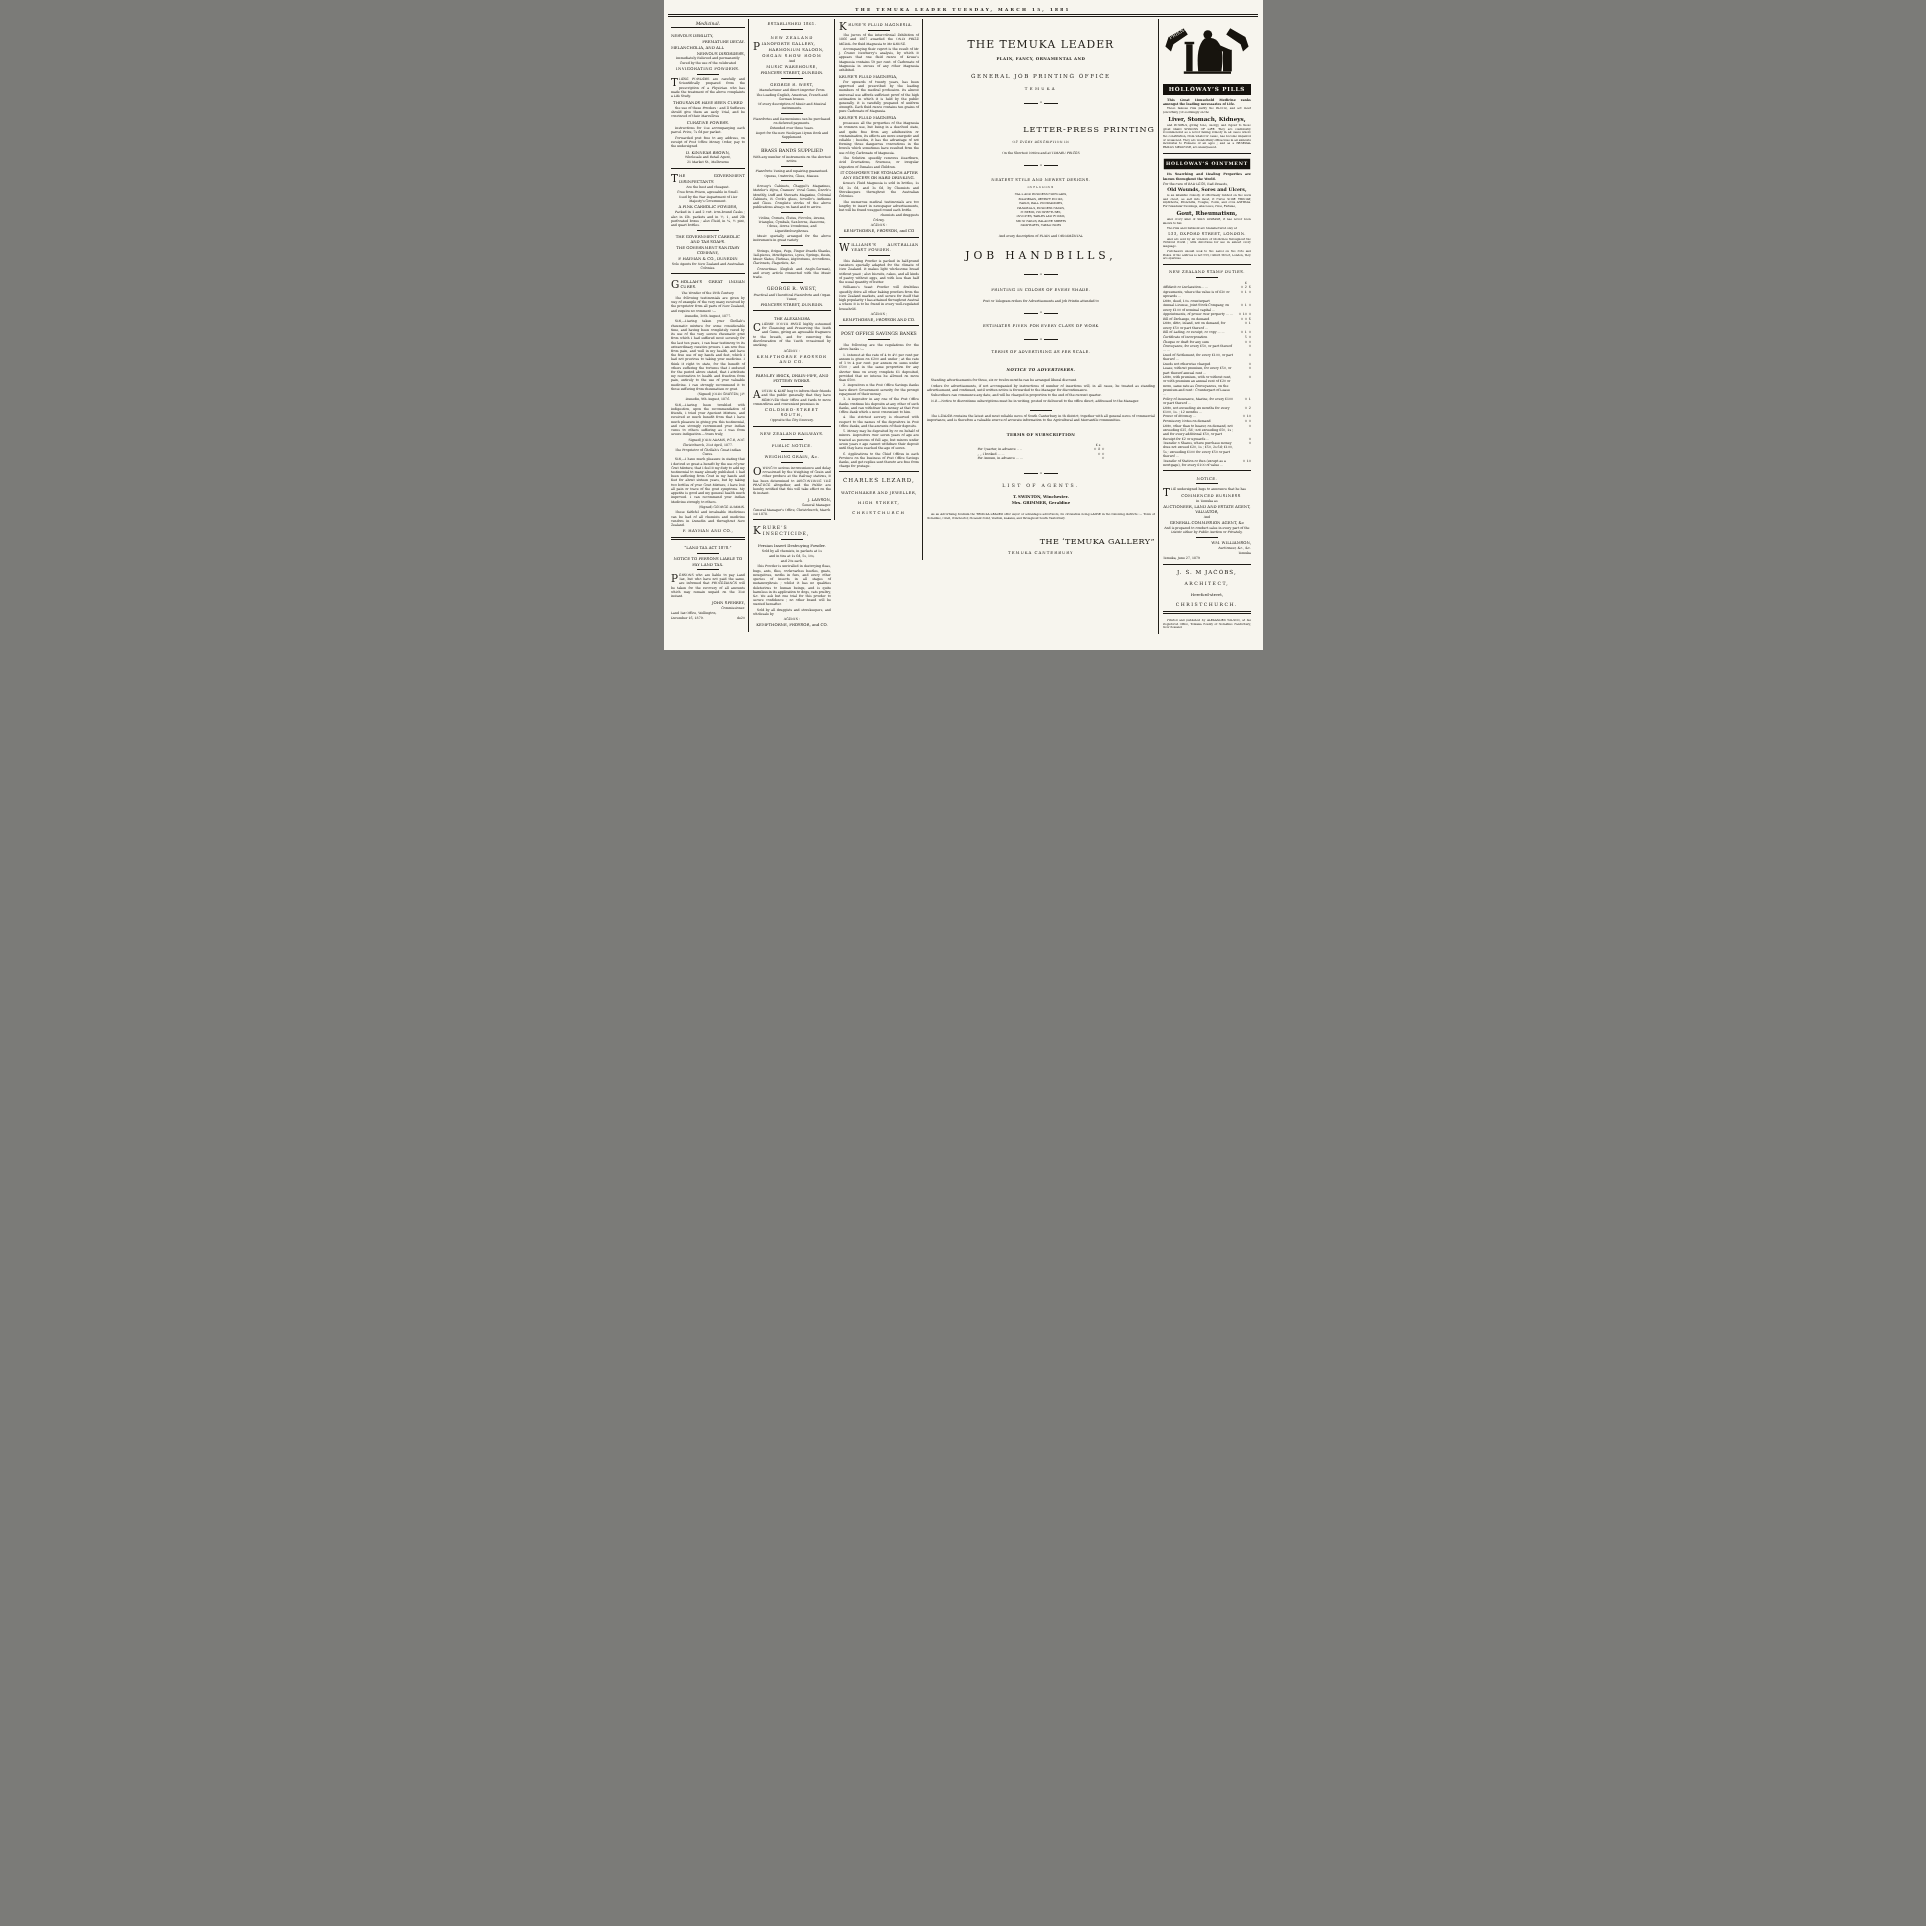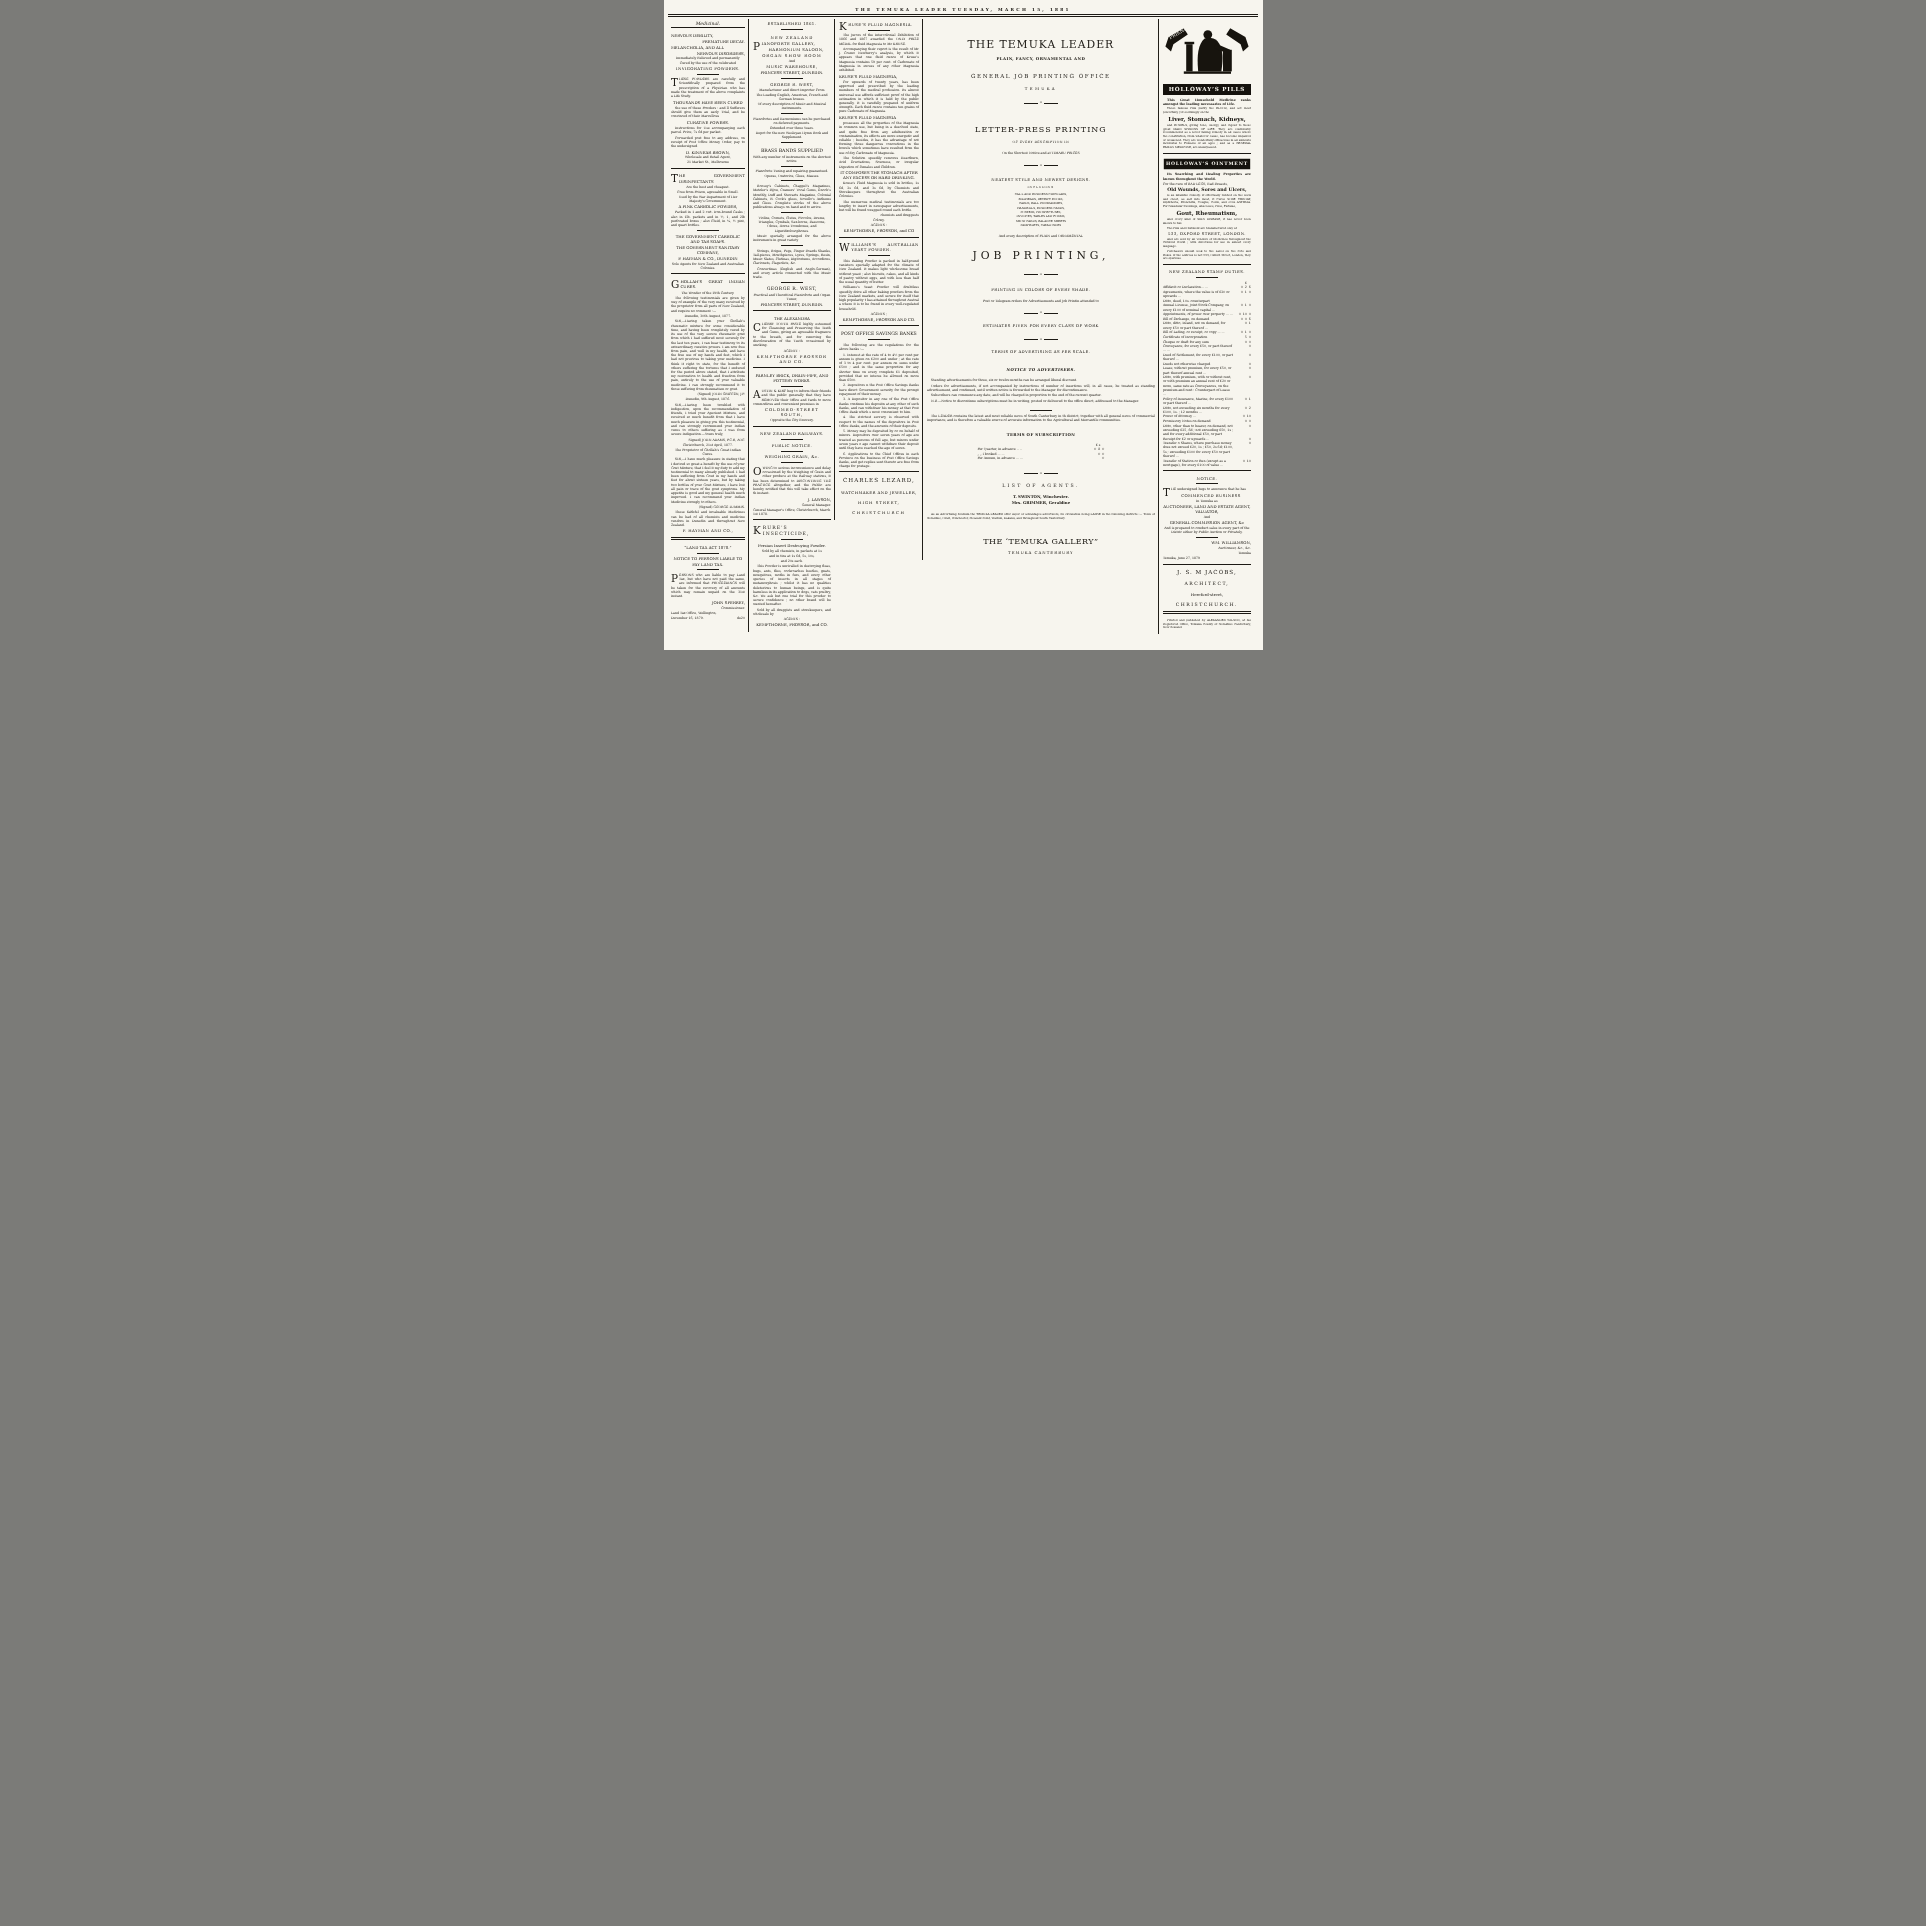--- a/index.html
+++ b/index.html
@@ -34,21 +34,21 @@
   .mamt{white-space:pre;margin-left:3.1px;min-width:14px;text-align:right;}
   .money.narrow{max-width:127px;margin:1.5px auto;}
   .lr{display:flex;justify-content:space-between;font-size:3.2px;line-height:1.32;margin:0.8px 0;}
   .fig{text-align:center;margin:0.8px 0 1.5px;}
   .fig svg{width:100%;height:auto;display:block;}
   .sz-xs{font-size:2.8px;line-height:1.3;}
   .sz-s{font-size:3.2px;line-height:1.32;}
   .sz-m{font-size:3.9px;line-height:1.32;}
   .sz-l{font-size:4.6px;line-height:1.3;}
   .sz-xl{font-size:5.6px;line-height:1.3;}
-  .sz-big{font-size:8px;line-height:1.25;}
+  .sz-big{font-size:8px;line-height:1.25;text-align:right;}
   .sz-hero{font-size:10.8px;line-height:1.2;}
   .ls1{letter-spacing:0.4px;}.ls2{letter-spacing:1px;}.ls3{letter-spacing:1.5px;}
   .ls4{letter-spacing:2.3px;}.ls6{letter-spacing:3.9px;}
   .it{font-style:italic;}.bd{font-weight:bold;}.sc{font-variant:small-caps;}
 </style>
 </head>
 <body>
 
 <div class="sheet">
   <div class="masthead">THE  TEMUKA  LEADER   TUESDAY,  MARCH  15,  1881</div>
@@ -299,21 +299,21 @@
           <div class="line sz-xs">HANDBILLS, BUSINESS CARDS,</div>
           <div class="line sz-xs">POSTERS, PROSPECTUSES,</div>
           <div class="line sz-xs">INVOICES, TABLES LAW FORMS,</div>
           <div class="line sz-xs">SHOW CARDS, BALANCE SHEETS</div>
           <div class="line sz-xs">PAMPHLETS, CATALOGUES</div>
           <div style="height: 4.6px;"></div>
           <div class="line sz-s">And every description of PLAIN and ORNAMENTAL</div>
         </div>
         <div class="section">
           <div style="height: 6.2px;"></div>
-          <div class="line sz-hero ls6">JOB   PRINTING,</div>
+          <div class="line sz-hero ls6">JOB   HANDBILLS,</div>
           <div style="height: 7px;"></div>
           <div class="orn">
             <i>o</i>
           </div>
           <div style="height: 7px;"></div>
           <div class="line sz-m ls1">PRINTING IN COLORS OF EVERY SHADE.</div>
           <div style="height: 5.4px;"></div>
           <div class="line sz-s">Post or Telegram orders for Advertisements and Job Printin attended to</div>
           <div style="height: 5.4px;"></div>
           <div class="orn">

